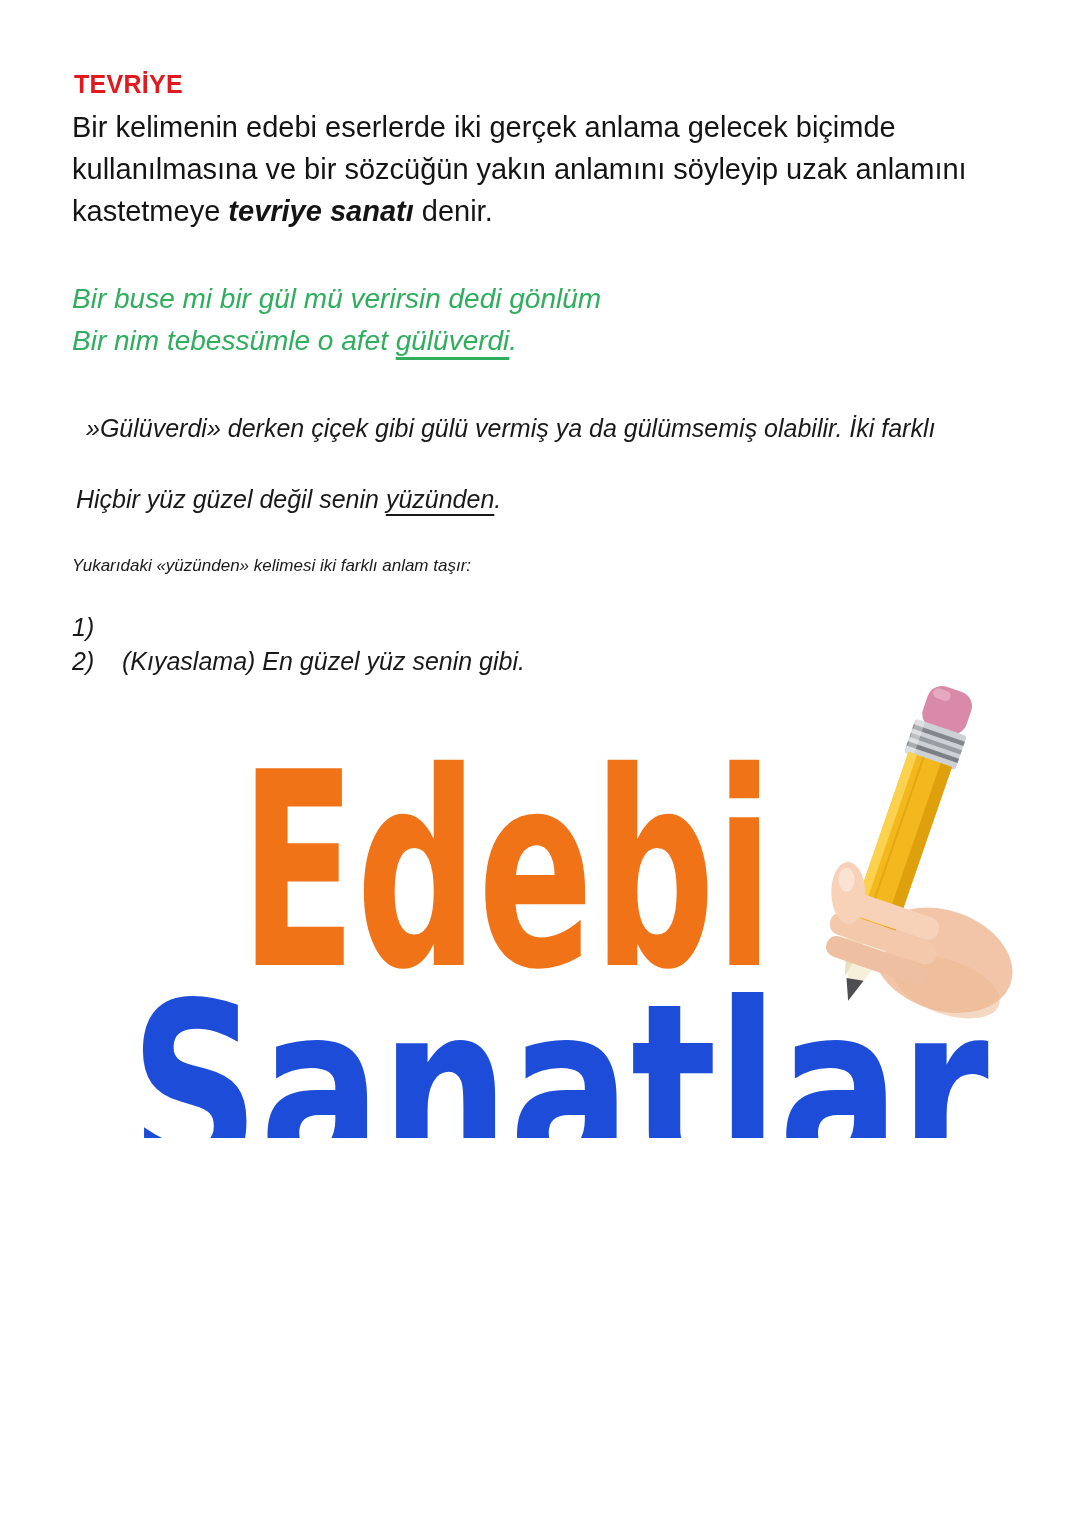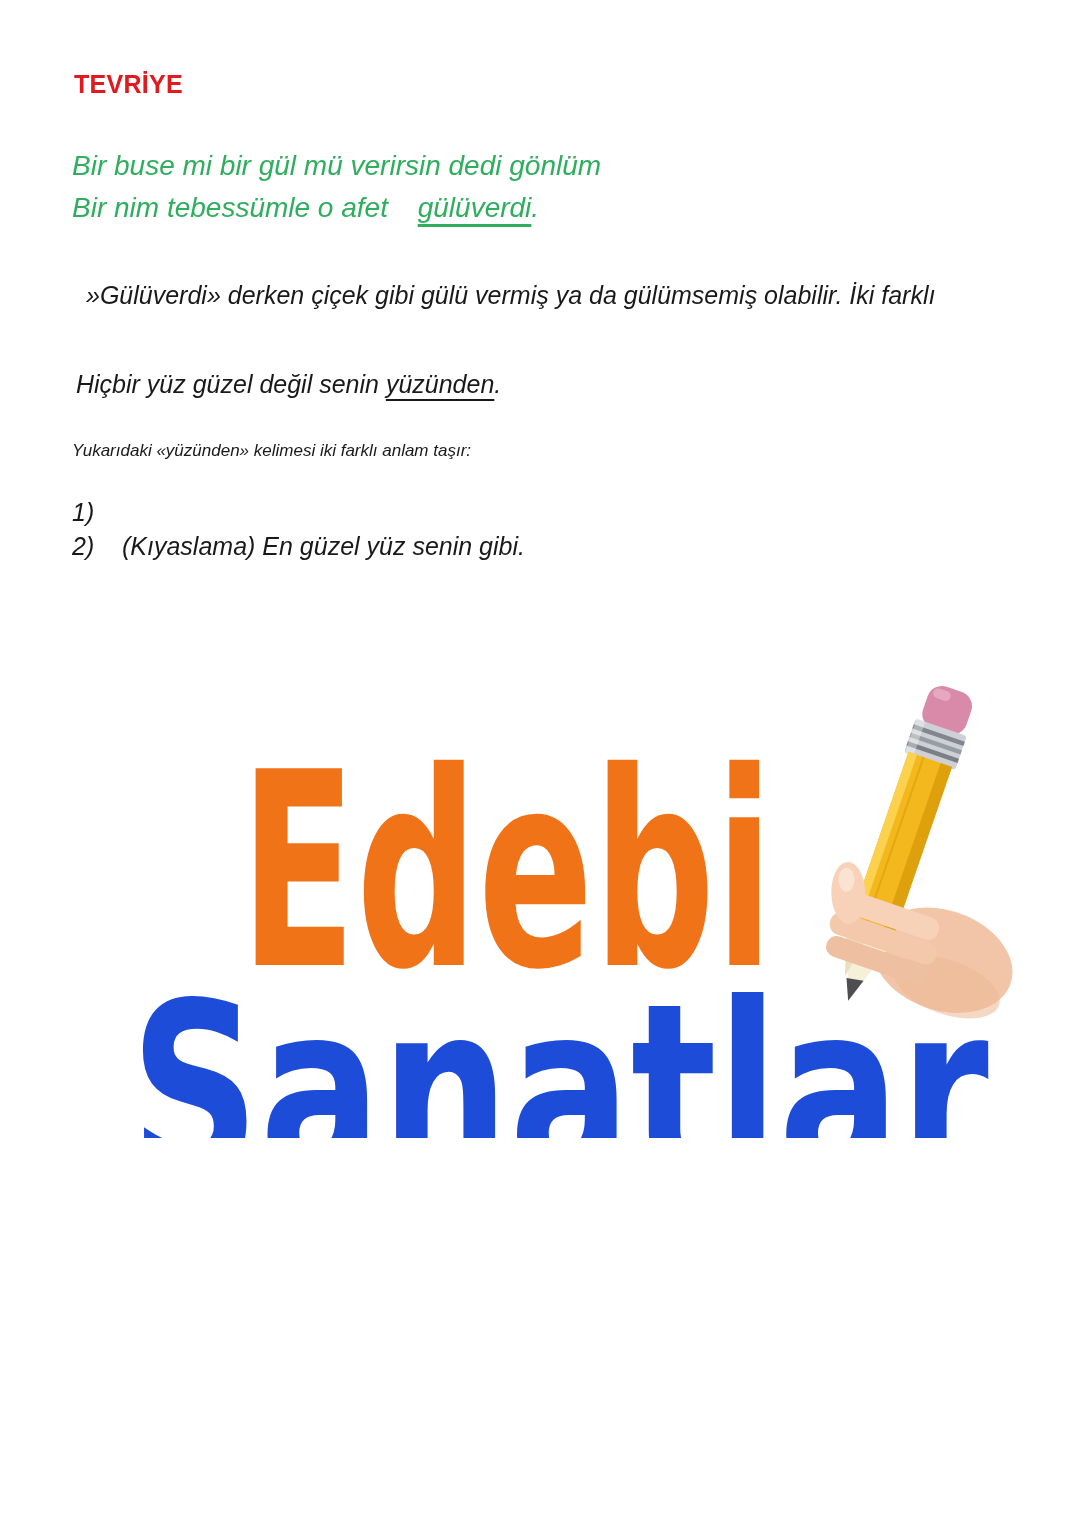--- a/index.html
+++ b/index.html
@@ -30,32 +30,31 @@
     color:#2fae5e;
     font-style:italic;
     font-size:28px;
     line-height:42px;
     margin:46px 0 0 0;
   }
   .poem .uline{
     text-decoration:underline;
     text-decoration-thickness:3px;
     text-underline-offset:7px;
-    margin-left:22px;
   }
   .expl{
     font-style:italic;
     font-size:25px;
     line-height:37px;
     margin:48px 0 0 14px;
   }
   .example{
     font-style:italic;
     font-size:25px;
-    margin:56px 0 0 4px;
+    margin:38px 0 0 4px;
   }
   .example .uline, .note .uline{
     text-decoration:underline;
     text-decoration-thickness:2px;
     text-underline-offset:6px;
   }
   .note{
     font-style:italic;
     font-size:17px;
     margin:42px 0 0 0;
@@ -107,20 +106,21 @@
   }
 </style>
 </head>
 <body>
 
 <div class="page">
   <div class="content">
 
     <h1 class="title">TEVRİYE</h1>
 
+    <p class="intro"><span>Bir kelimenin edebi eserlerde iki gerçek anlama gelecek biçimde</span><br><span>kullanılmasına ve bir sözcüğün yakın anlamını söyleyip uzak anlamını</span><br><span>kastetmeye </span><b>tevriye sanatı</b><span> denir.</span></p>
 
     <p class="poem"><span>Bir buse mi bir gül mü verirsin dedi gönlüm</span><br><span>Bir nim tebessümle o afet </span><span class="uline">gülüverdi</span><span>.</span></p>
 
     <p class="expl"><span>»Gülüverdi» derken çiçek gibi gülü vermiş ya da gülümsemiş olabilir. İki farklı</span><br></p>
 
     <p class="example"><span>Hiçbir yüz güzel değil senin </span><span class="uline">yüzünden</span><span>.</span></p>
 
     <p class="note">Yukarıdaki «yüzünden» kelimesi iki farklı anlam taşır:</p>
 
     <div class="list">

